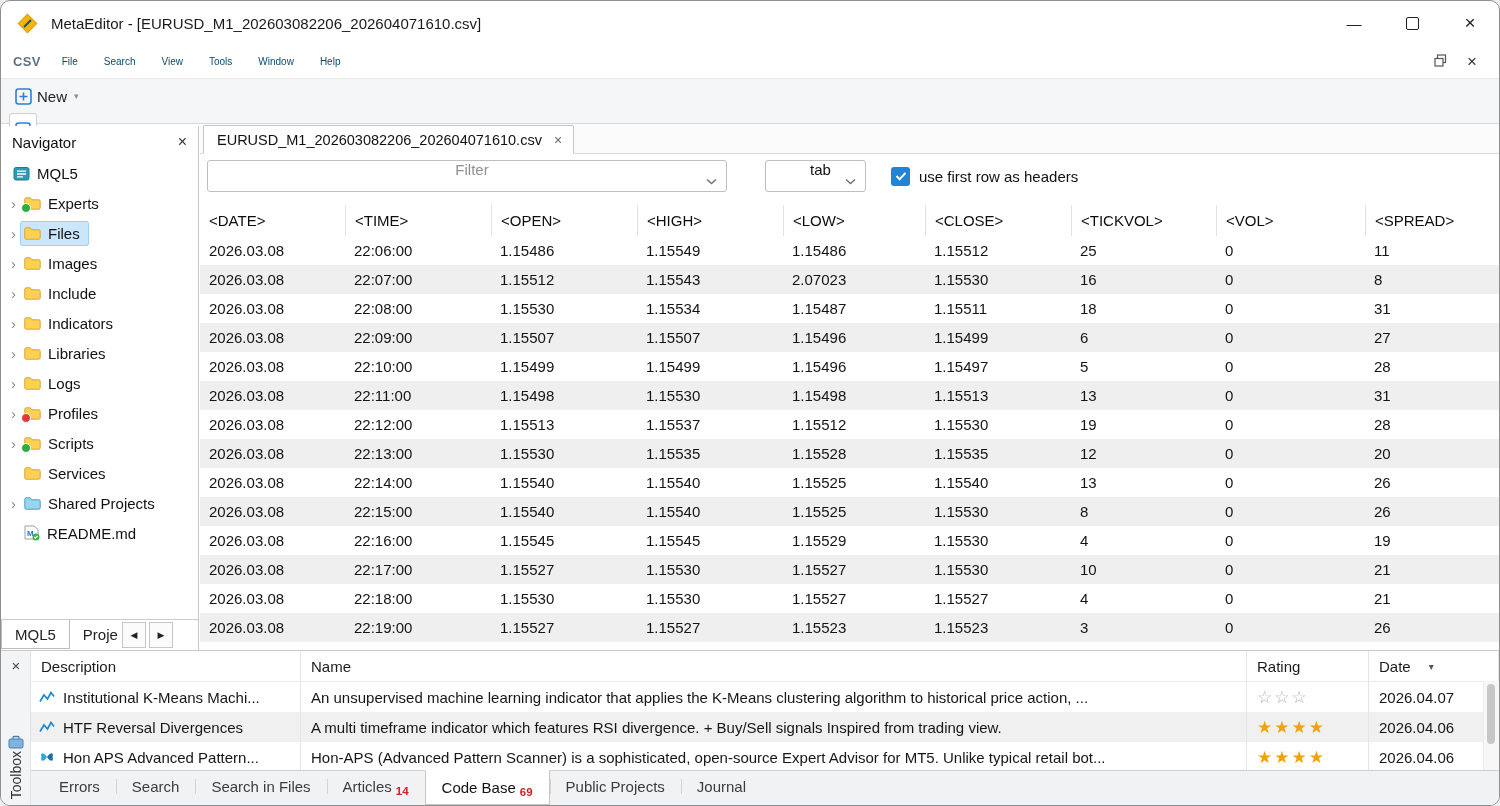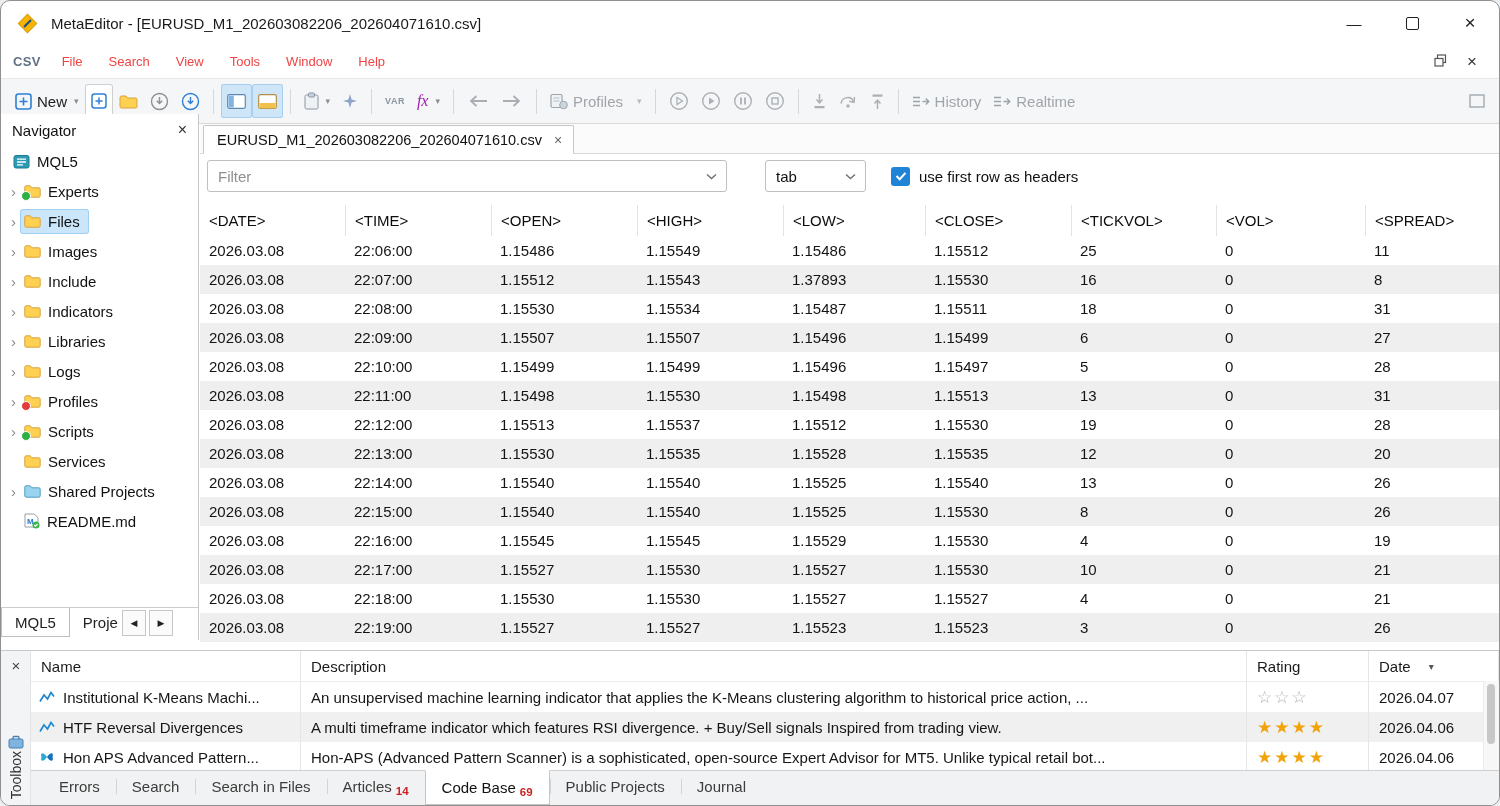--- a/index.html
+++ b/index.html
@@ -11,40 +11,40 @@
   .app-icon{width:24px;height:24px;display:flex;align-items:center;}
   .title-text{margin-left:11px;font-size:15px;color:#1a1a1a;}
   .win-controls{margin-left:auto;display:flex;align-self:stretch;}
   .win-btn{width:58px;display:flex;align-items:center;justify-content:center;color:#222;font-size:15px;}
   .maxbox{width:11px;height:11px;border:1.3px solid #222;border-radius:2px;}
   .win-btn.close{font-size:19px;}
 
   
   .menubar{height:33px;display:flex;align-items:center;padding:0 12px;}
   .doc-badge{font-size:13px;font-weight:700;color:#5f7184;margin-right:8px;letter-spacing:.3px;}
-  .menu-item{font-size:13px;color:#ef4444;padding:5px 13px;}
+  .menu-item{font-size:10px;color:#0c4a6e;padding:5px 13px;}
   .menu-right{margin-left:auto;display:flex;align-items:center;gap:20px;padding-right:10px;}
   .menu-close{font-size:17px;color:#333;}
 
   
-  .toolbar{height:46px;box-sizing:border-box;background:#f5f6f7;border-top:1px solid #e8e8e8;border-bottom:1px solid #d9d9d9;display:flex;align-items:center;padding:0 8px;}
+  .toolbar{height:46px;box-sizing:border-box;background:#f5f6f7;border-top:1px solid #e8e8e8;border-bottom:1px solid #d9d9d9;display:flex;align-items:flex-start;padding:0 8px;flex-direction:column;}
   .tb-btn{height:34px;display:flex;align-items:center;justify-content:center;gap:5px;padding:0 6px;border-radius:3px;flex:0 0 auto;}
   .tb-btn.boxed{box-shadow:inset 0 0 0 1px #cfcfcf;background:#fff;}
   .tb-btn.hl{background:#cfe6f8;box-shadow:inset 0 0 0 1px #a8cfee;}
   .tb-sep{width:1px;height:25px;background:#d7d7d7;margin:0 7px;flex:0 0 auto;}
   .lbl-dark{font-size:15px;color:#222;}
   .lbl-gray{font-size:15px;color:#a0a5aa;}
   .caret{font-size:9px;color:#8a8f94;margin-left:2px;}
   .caret.dis{color:#b8bcc0;}
   .var-txt{font-size:9px;font-weight:700;color:#8a95a0;letter-spacing:.5px;}
   .fx-txt{font-family:"Liberation Serif","DejaVu Serif",serif;font-style:italic;font-size:16px;color:#a21caf;}
   .ticon{display:flex;align-items:center;}
 
   
-  .navigator{position:absolute;left:0;top:113px;width:198px;height:526px;box-sizing:border-box;background:#fff;border-right:1px solid #c6c6c6;}
+  .navigator{position:absolute;left:0;top:125px;width:198px;height:526px;box-sizing:border-box;background:#fff;border-right:1px solid #c6c6c6;}
   .nav-header{height:32px;display:flex;align-items:center;padding:0 11px;font-size:15px;color:#111;}
   .nav-close{margin-left:auto;font-size:16px;color:#333;}
   .tree-item{height:30px;display:flex;align-items:center;padding-left:5px;font-size:15px;color:#111;}
   .tree-item.root{padding-left:9px;}
   .chev{width:15px;text-align:center;color:#8a8a8a;font-size:15px;flex:0 0 auto;}
   .sel{display:flex;align-items:center;gap:7px;padding:3px 8px 3px 3px;border-radius:2px;}
   .sel.on{background:#cbe6fb;box-shadow:0 0 0 1px #9fd0f2;}
   .tree-icon{position:relative;display:inline-flex;}
   .dot{position:absolute;left:-3px;bottom:-3px;width:8px;height:8px;border-radius:50%;border:1px solid #fff;}
   .dot.green{background:#2fae44;}
@@ -55,21 +55,21 @@
   .nav-tab.active{border:1px solid #bdbdbd;border-top:1px solid #fff;margin-top:-1px;background:#fff;}
   .nav-arrow{width:24px;height:26px;border:1px solid #c6c6c6;background:#fbfbfb;display:flex;align-items:center;justify-content:center;font-size:9px;color:#222;margin-left:3px;margin-top:2px;box-sizing:border-box;}
 
   
   .editor{position:absolute;left:199px;top:123px;width:1469px;height:526px;background:#fff;}
   .doc-tabbar{height:30px;box-sizing:border-box;border-bottom:1px solid #d8d8d8;display:flex;align-items:flex-end;background:#fbfbfb;}
   .doc-tab{margin-left:3px;height:29px;box-sizing:border-box;display:flex;align-items:center;gap:12px;padding:0 11px 0 13px;border:1px solid #c6c6c6;border-bottom:1px solid #fff;background:#fff;font-size:14.5px;color:#111;border-radius:2px 2px 0 0;margin-bottom:-1px;}
   .tab-close{font-size:14px;color:#666;}
   .tab-nav{margin-left:auto;display:flex;gap:16px;padding-right:16px;color:#c3c3c3;font-size:9px;align-self:center;}
   .filter-row{height:44px;display:flex;align-items:center;padding:0 7px;}
-  .combo{height:32px;box-sizing:border-box;border:1px solid #bfbfbf;border-radius:3px;display:flex;align-items:center;background:#fff;}
+  .combo{height:32px;box-sizing:border-box;border:1px solid #bfbfbf;border-radius:3px;display:flex;align-items:center;background:#fff;flex-direction:column;}
   .combo .chev-btn{margin-left:auto;padding:0 9px;display:flex;}
   .filter-combo{width:520px;}
   .filter-combo .ph{padding-left:10px;font-size:15px;color:#8f8f8f;}
   .delim-combo{width:101px;margin-left:38px;}
   .delim-combo .val{padding-left:10px;font-size:15px;color:#111;}
   .chk-wrap{display:flex;align-items:center;gap:9px;margin-left:25px;}
   .checkbox{width:19px;height:19px;background:#1f83d6;border-radius:3px;display:flex;align-items:center;justify-content:center;}
   .chk-label{font-size:15px;color:#111;}
   .records{margin-left:auto;font-size:15px;color:#111;padding-right:22px;}
   .csv-grid{position:absolute;left:0;top:81px;right:16px;bottom:0;font-size:15px;color:#141414;overflow:hidden;}
@@ -574,21 +574,21 @@
           <div class="cell">1.15512</div>
           <div class="cell">25</div>
           <div class="cell">0</div>
           <div class="cell">11</div>
         </div>
         <div class="grid-row data alt">
           <div class="cell">2026.03.08</div>
           <div class="cell">22:07:00</div>
           <div class="cell">1.15512</div>
           <div class="cell">1.15543</div>
-          <div class="cell">1.37893</div>
+          <div class="cell">2.07023</div>
           <div class="cell">1.15530</div>
           <div class="cell">16</div>
           <div class="cell">0</div>
           <div class="cell">8</div>
         </div>
         <div class="grid-row data">
           <div class="cell">2026.03.08</div>
           <div class="cell">22:08:00</div>
           <div class="cell">1.15530</div>
           <div class="cell">1.15534</div>
@@ -730,24 +730,24 @@
     <div class="strip-icon"><svg width="16" height="14">
           <rect x="1" y="4" width="14" height="9" rx="1.5" fill="#7fb3e0" stroke="#4a7fae"></rect>
           <path d="M5 4 V2.5 A1 1 0 0 1 6 1.5 H10 A1 1 0 0 1 11 2.5 V4" fill="none" stroke="#4a7fae" stroke-width="1.3"></path>
         </svg></div>
     <div class="strip-label">Toolbox</div>
   </div>
 
   <div class="tb-content">
     <div class="cb-row header">
       <div class="cb-cell">
+          <span>Description</span>
+        </div>
+      <div class="cb-cell">
           <span>Name</span>
-        </div>
-      <div class="cb-cell">
-          <span>Description</span>
         </div>
       <div class="cb-cell">
           <span>Rating</span>
         </div>
       <div class="cb-cell">
           <span>Date</span>
           <span class="sort-arrow">▾</span>
         </div>
     </div>
     <div>

